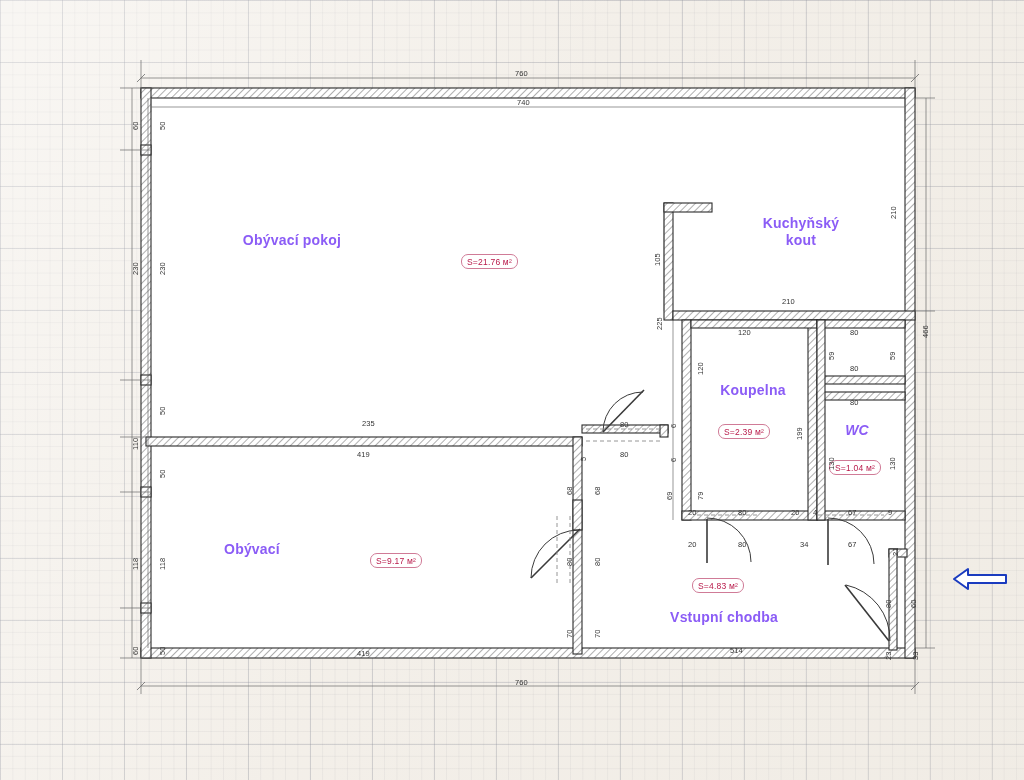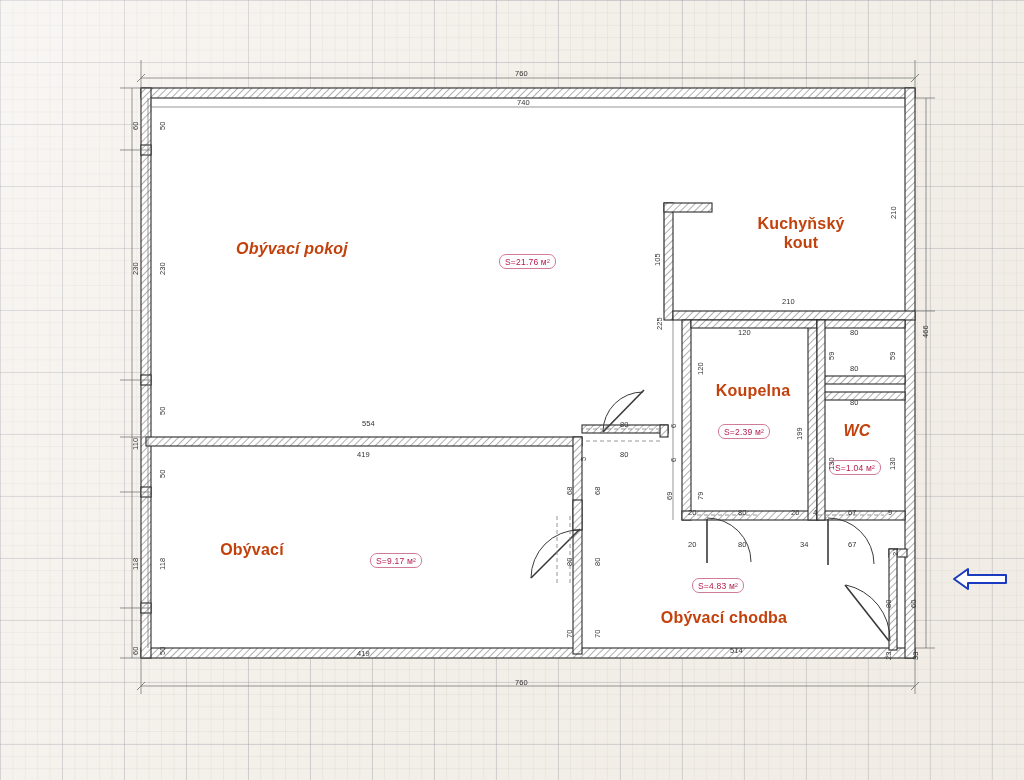--- a/index.html
+++ b/index.html
@@ -41,23 +41,23 @@
     background: linear-gradient(115deg, rgba(255,255,255,0.45), rgba(244,240,233,0.15) 45%, rgba(236,231,222,0.35));
     pointer-events: none;
   }
   #plan-svg {
     position: absolute;
     left: 0;
     top: 0;
   }
   .room-label {
     position: absolute;
-    color: #c2410c;
+    color: #8b5cf6;
     font-weight: bold;
-    font-size: 16px;
+    font-size: 14px;
     line-height: 1.18;
     text-align: center;
     white-space: pre-line;
     letter-spacing: 0.2px;
   }
   .area-tag {
     position: absolute;
     color: #b8194a;
     font-size: 8.5px;
     border: 1px solid #d07b97;
@@ -211,29 +211,29 @@
     </g>
 
     <g stroke="#6a6a6a" stroke-width="0.8">
       <line x1="137" y1="82" x2="145" y2="74"></line>
       <line x1="911" y1="82" x2="919" y2="74"></line>
       <line x1="137" y1="690" x2="145" y2="682"></line>
       <line x1="911" y1="690" x2="919" y2="682"></line>
     </g>
   </svg>
 
-  <div class="room-label" style="left:212px; top:240px; width:160px;font-style:italic;">Obývací pokoj</div>
+  <div class="room-label" style="left:212px; top:232px; width:160px;">Obývací pokoj</div>
   <div class="room-label" style="left:731px; top:215px; width:140px;">Kuchyňský
 kout</div>
   <div class="room-label" style="left:688px; top:382px; width:130px;">Koupelna</div>
   <div class="room-label" style="left:820px; top:422px; width:74px;font-style:italic;">WC</div>
   <div class="room-label" style="left:204px; top:541px; width:96px;">Obývací</div>
-  <div class="room-label" style="left:638px; top:609px; width:172px;">Obývací chodba</div>
-
-  <div class="area-tag" style="left:461px; top:254px;margin-left:38px;">S=21.76 м²</div>
+  <div class="room-label" style="left:638px; top:609px; width:172px;">Vstupní chodba</div>
+
+  <div class="area-tag" style="left:461px; top:254px;">S=21.76 м²</div>
   <div class="area-tag" style="left:718px; top:424px;">S=2.39 м²</div>
   <div class="area-tag" style="left:829px; top:460px;">S=1.04 м²</div>
   <div class="area-tag" style="left:331px; top:553px;margin-left:39px;">S=9.17 м²</div>
   <div class="area-tag" style="left:692px; top:578px;">S=4.83 м²</div>
 
   <div class="dim" style="left:515px; top:69px;">760</div>
   <div class="dim" style="left:517px; top:98px;">740</div>
 
   <div class="dim" style="left:515px; top:678px;">760</div>
   <div class="dim" style="left:730px; top:646px;">514</div>
@@ -250,21 +250,21 @@
   <div class="dim vert" style="left:131px; top:655px;">60</div>
   <div class="dim vert" style="left:158px; top:655px;">50</div>
 
   <div class="dim vert" style="left:889px; top:219px;">210</div>
   <div class="dim vert" style="left:921px; top:338px;">466</div>
 
   <div class="dim vert" style="left:653px; top:266px;">105</div>
   <div class="dim" style="left:782px; top:297px;">210</div>
   <div class="dim vert" style="left:655px; top:330px;">225</div>
 
-  <div class="dim" style="left:362px; top:419px;">554</div>
+  <div class="dim" style="left:362px; top:419px;">235</div>
   <div class="dim" style="left:357px; top:450px;">419</div>
   <div class="dim" style="left:357px; top:649px;">419</div>
 
   <div class="dim" style="left:738px; top:328px;">120</div>
   <div class="dim vert" style="left:696px; top:375px;">120</div>
   <div class="dim vert" style="left:795px; top:440px;">199</div>
   <div class="dim vert" style="left:665px; top:500px;">69</div>
   <div class="dim vert" style="left:696px; top:500px;">79</div>
 
   <div class="dim" style="left:850px; top:328px;">80</div>

